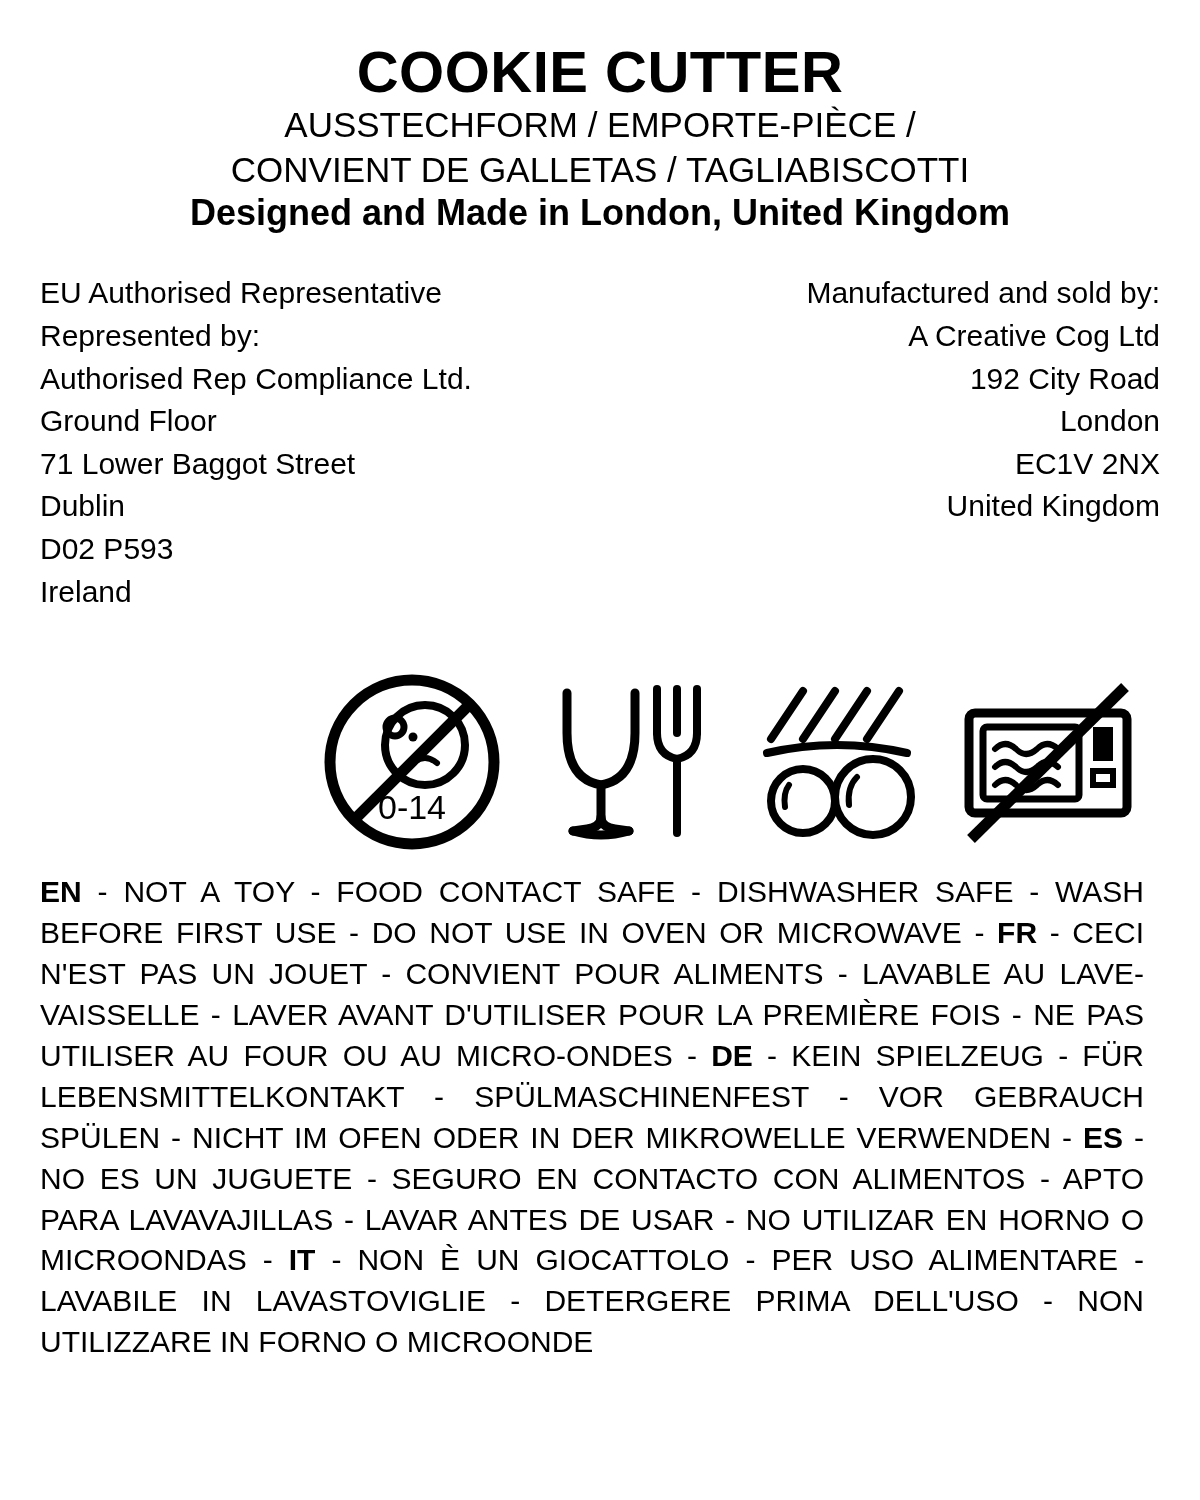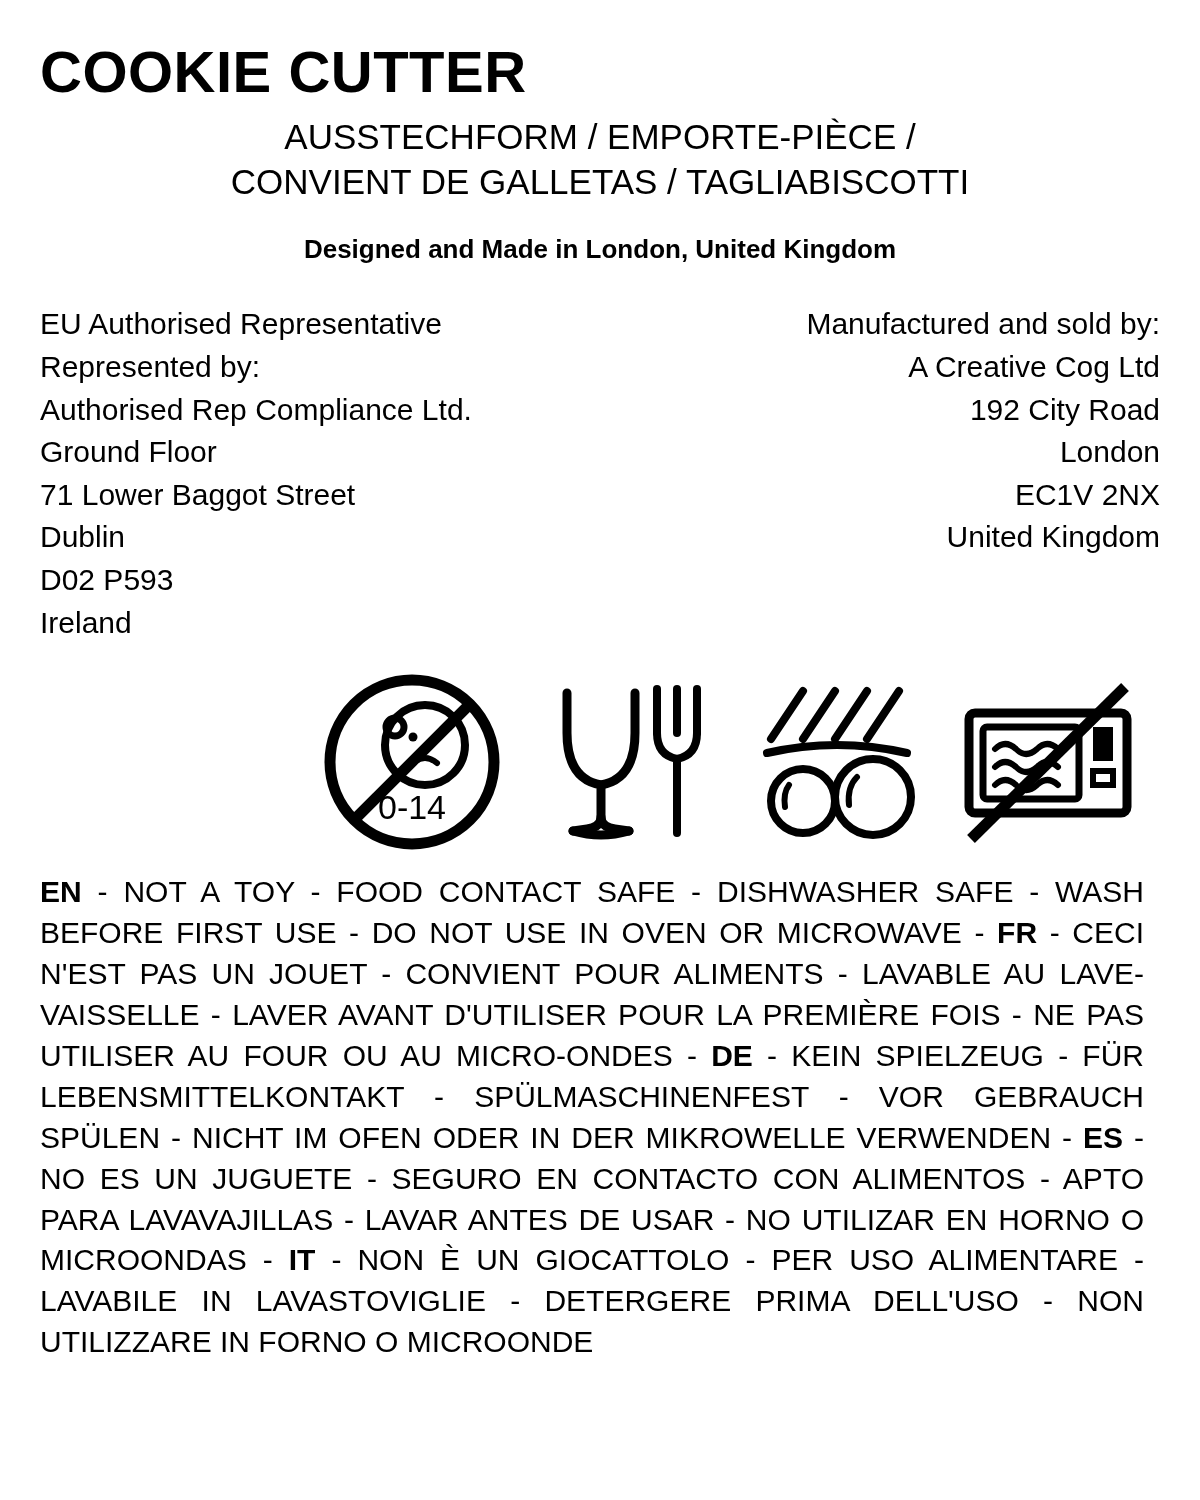--- a/index.html
+++ b/index.html
@@ -17,39 +17,38 @@
   .page {
     width: 1200px;
     height: 1500px;
     position: relative;
     box-sizing: border-box;
     padding: 0 40px;
   }
 
   
   .title {
-    text-align: left;
+    text-align: center;
     font-size: 58px;
     font-weight: bold;
     letter-spacing: 0.5px;
     margin-top: 42px;
     line-height: 1.05;
   }
   .subtitle {
     text-align: center;
     font-size: 35px;
     font-weight: normal;
     line-height: 1.28;
-    margin-top: 12px;
+    margin-top: 0;
   }
   .origin {
     text-align: center;
-    font-size: 26px;
+    font-size: 36px;
     font-weight: bold;
-    margin-top: 30px;
   }
 
   
   .addresses {
     display: flex;
     justify-content: space-between;
     margin-top: 38px;
     font-size: 30px;
     line-height: 1.42;
   }

